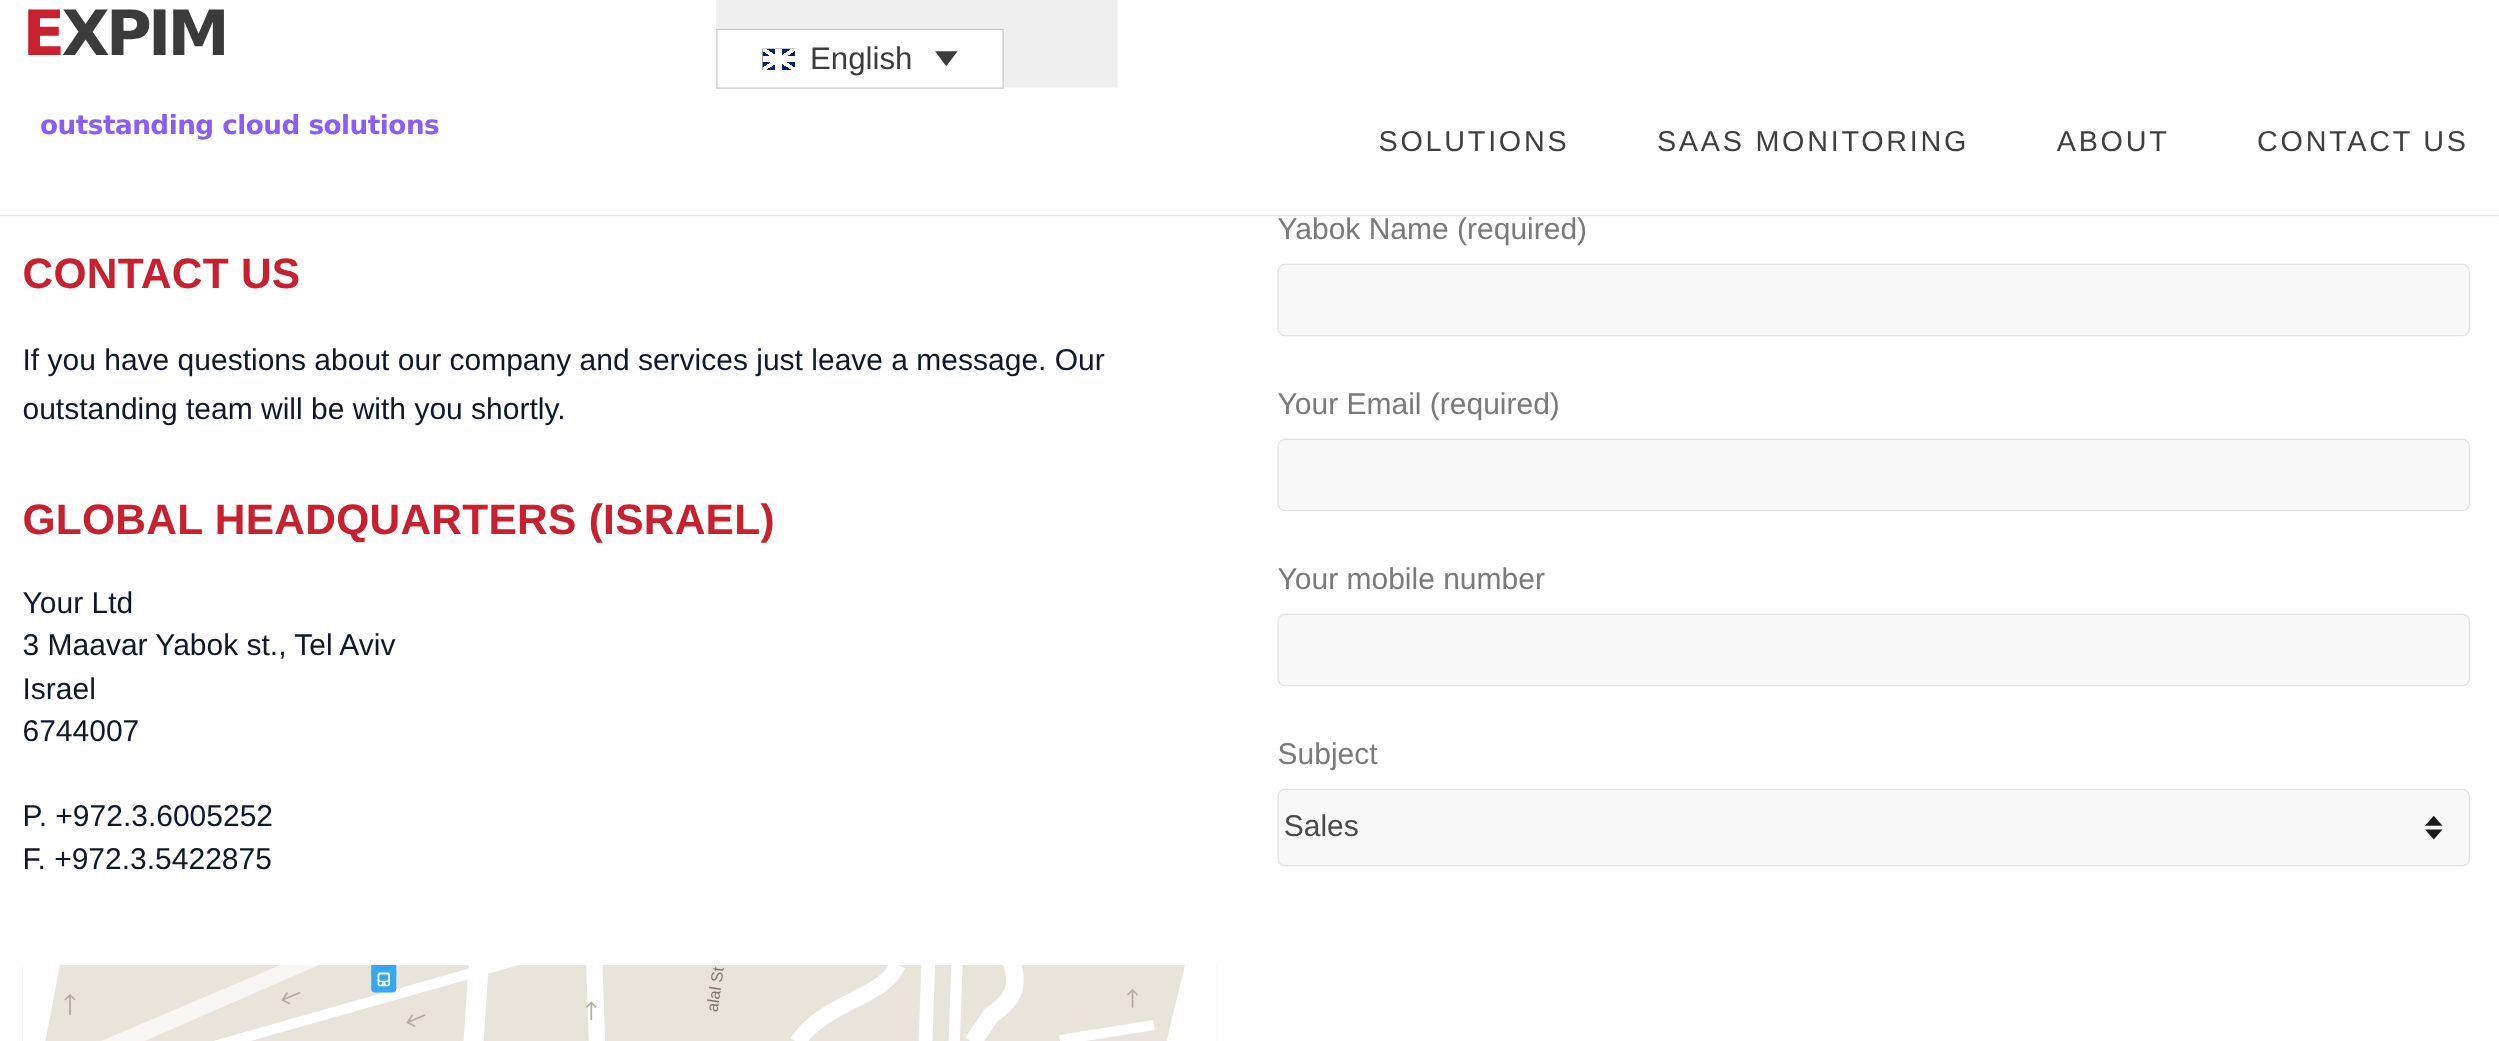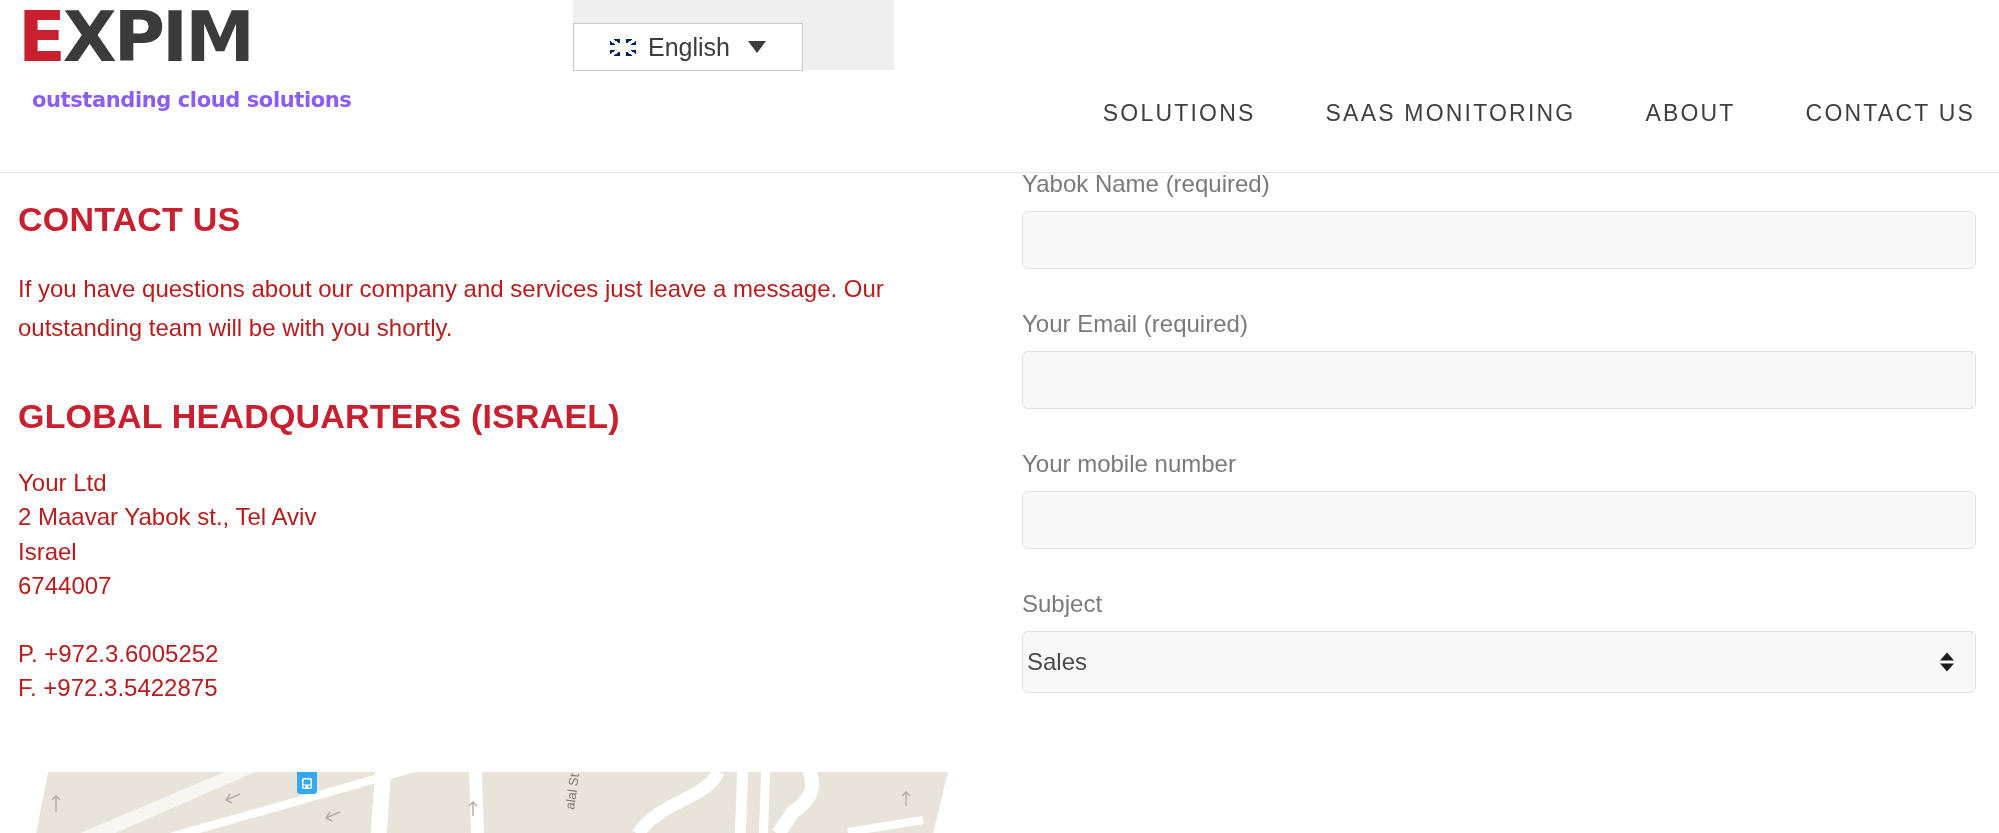--- a/index.html
+++ b/index.html
@@ -13,21 +13,21 @@
   
   .header {
     position:absolute; left:0; top:0; width:1999px; height:173px;
     background:#fff; border-bottom:1px solid #e6e6e6;
   }
 
   
   .logo { position:absolute; left:18px; top:2px; width:300px; height:125px; }
   .logo-word {
     font-family:"DejaVu Sans", sans-serif;
-    font-weight:700; font-size:70px; letter-spacing:-3px;
+    font-weight:700; font-size:50px; letter-spacing:-3px;
     line-height:1; color:#3b3b3b; white-space:nowrap;
     position:absolute; left:0; top:0;
   }
   .logo-word .e { color:#c8202f; }
   .logo-tag {
     position:absolute; left:14px; top:86px;
     font-family:"DejaVu Sans", sans-serif;
     font-weight:700; font-size:21px; letter-spacing:-0.4px;
     color:#8b5cf6; white-space:nowrap;
   }
@@ -86,21 +86,21 @@
 
   .left-col { position:absolute; left:18px; top:0; width:960px; }
   .right-col { position:absolute; left:1022px; top:0; width:956px; }
 
   h2.section-title {
     color:#c8202f; font-size:34px; font-weight:700;
     letter-spacing:0.2px; line-height:1.2;
     font-family:"Liberation Sans", sans-serif;
   }
   .body-text {
-    color:#b91c1c; font-size:24px; line-height:1.62;
+    color:#0f172a; font-size:24px; line-height:1.62;
     font-family:"Liberation Sans", sans-serif; font-weight:400;
   }
 
   #contact-title { margin-top:26px; }
   #intro-text { margin-top:30px; max-width:870px; }
   #hq-title { margin-top:48px; }
   #address-block { margin-top:30px; }
   #address-block div { line-height:1.42; }
   #phone-block { margin-top:34px; }
   #phone-block div { line-height:1.42; }
@@ -181,21 +181,21 @@
   <div class="left-col">
 
     <h2 class="section-title" id="contact-title">CONTACT US</h2>
 
     <p class="body-text" id="intro-text">If you have questions about our company and services just leave a message. Our outstanding team will be with you shortly.</p>
 
     <h2 class="section-title" id="hq-title">GLOBAL HEADQUARTERS (ISRAEL)</h2>
 
     <div class="body-text" id="address-block">
       <div>Your Ltd</div>
-      <div>2 Maavar Yabok st., Tel Aviv</div>
+      <div>3 Maavar Yabok st., Tel Aviv</div>
       <div>Israel</div>
       <div>6744007</div>
     </div>
 
     <div class="body-text" id="phone-block">
       <div>P. +972.3.6005252</div>
       <div>F. +972.3.5422875</div>
     </div>
 
     <div class="map">

